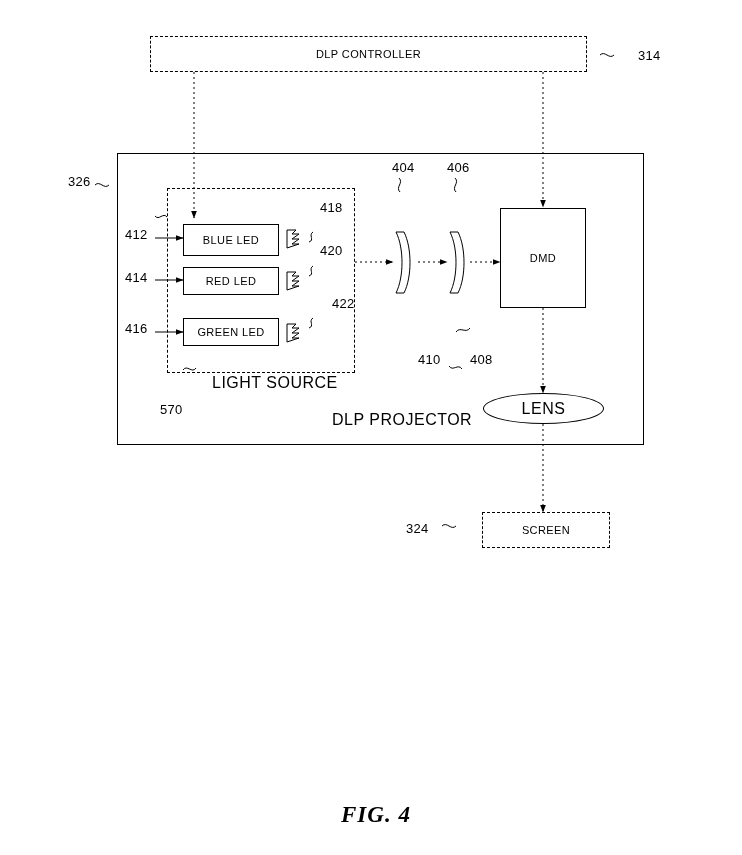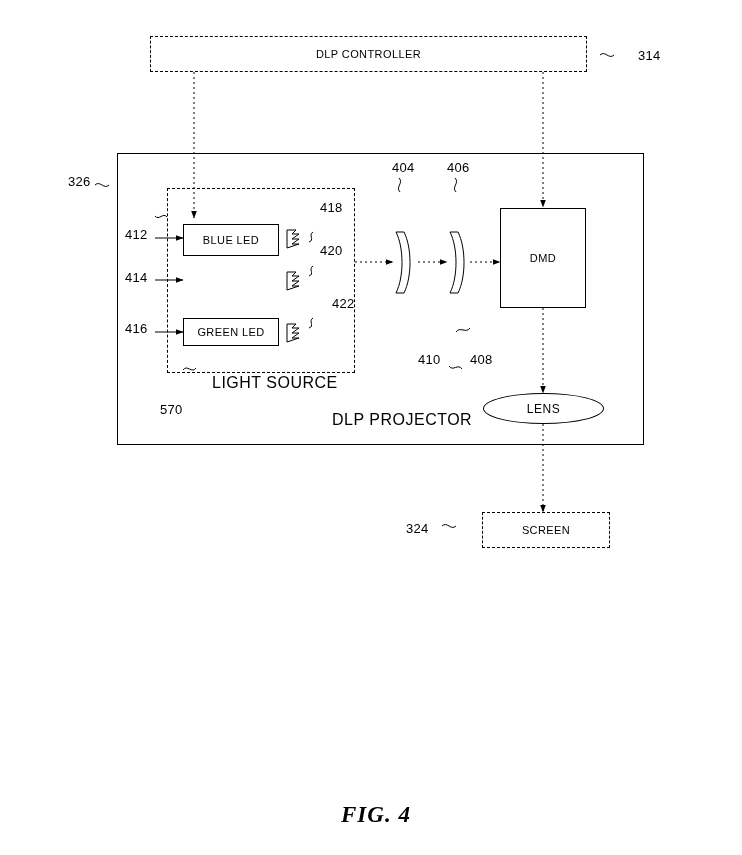--- a/index.html
+++ b/index.html
@@ -65,21 +65,21 @@
     color: #000;
   }
   .lens-ellipse {
     position: absolute;
     box-sizing: border-box;
     border: 1px solid #000;
     border-radius: 50%;
     display: flex;
     align-items: center;
     justify-content: center;
-    font-size: 12px;
+    font-size: 16px;
     letter-spacing: 0.5px;
     background: #fff;
   }
 </style>
 </head>
 <body>
 
 <div id="page">
 
   <svg class="svg-layer" viewBox="0 0 742 855">
@@ -170,20 +170,23 @@
   <div class="label" style="left:332px; top:411px;">DLP PROJECTOR</div>
   <div class="ref" style="left:68px; top:174px;">326</div>
 
   <div class="box dashed" style="left:167px; top:188px; width:188px; height:185px; display:block;"></div>
   <div class="label" style="left:212px; top:374px;">LIGHT SOURCE</div>
   <div class="ref" style="left:160px; top:402px;">570</div>
 
   <div class="box solid" style="left:183px; top:224px; width:96px; height:32px;">
     <span>BLUE LED</span>
   </div>
+  <div class="box solid" style="left:183px; top:267px; width:96px; height:28px;">
+    <span>RED LED</span>
+  </div>
   <div class="box solid" style="left:183px; top:318px; width:96px; height:28px;">
     <span>GREEN LED</span>
   </div>
 
   <div class="ref" style="left:125px; top:227px;">412</div>
   <div class="ref" style="left:125px; top:270px;">414</div>
   <div class="ref" style="left:125px; top:321px;">416</div>
 
   <div class="ref" style="left:320px; top:200px;">418</div>
   <div class="ref" style="left:320px; top:243px;">420</div>

